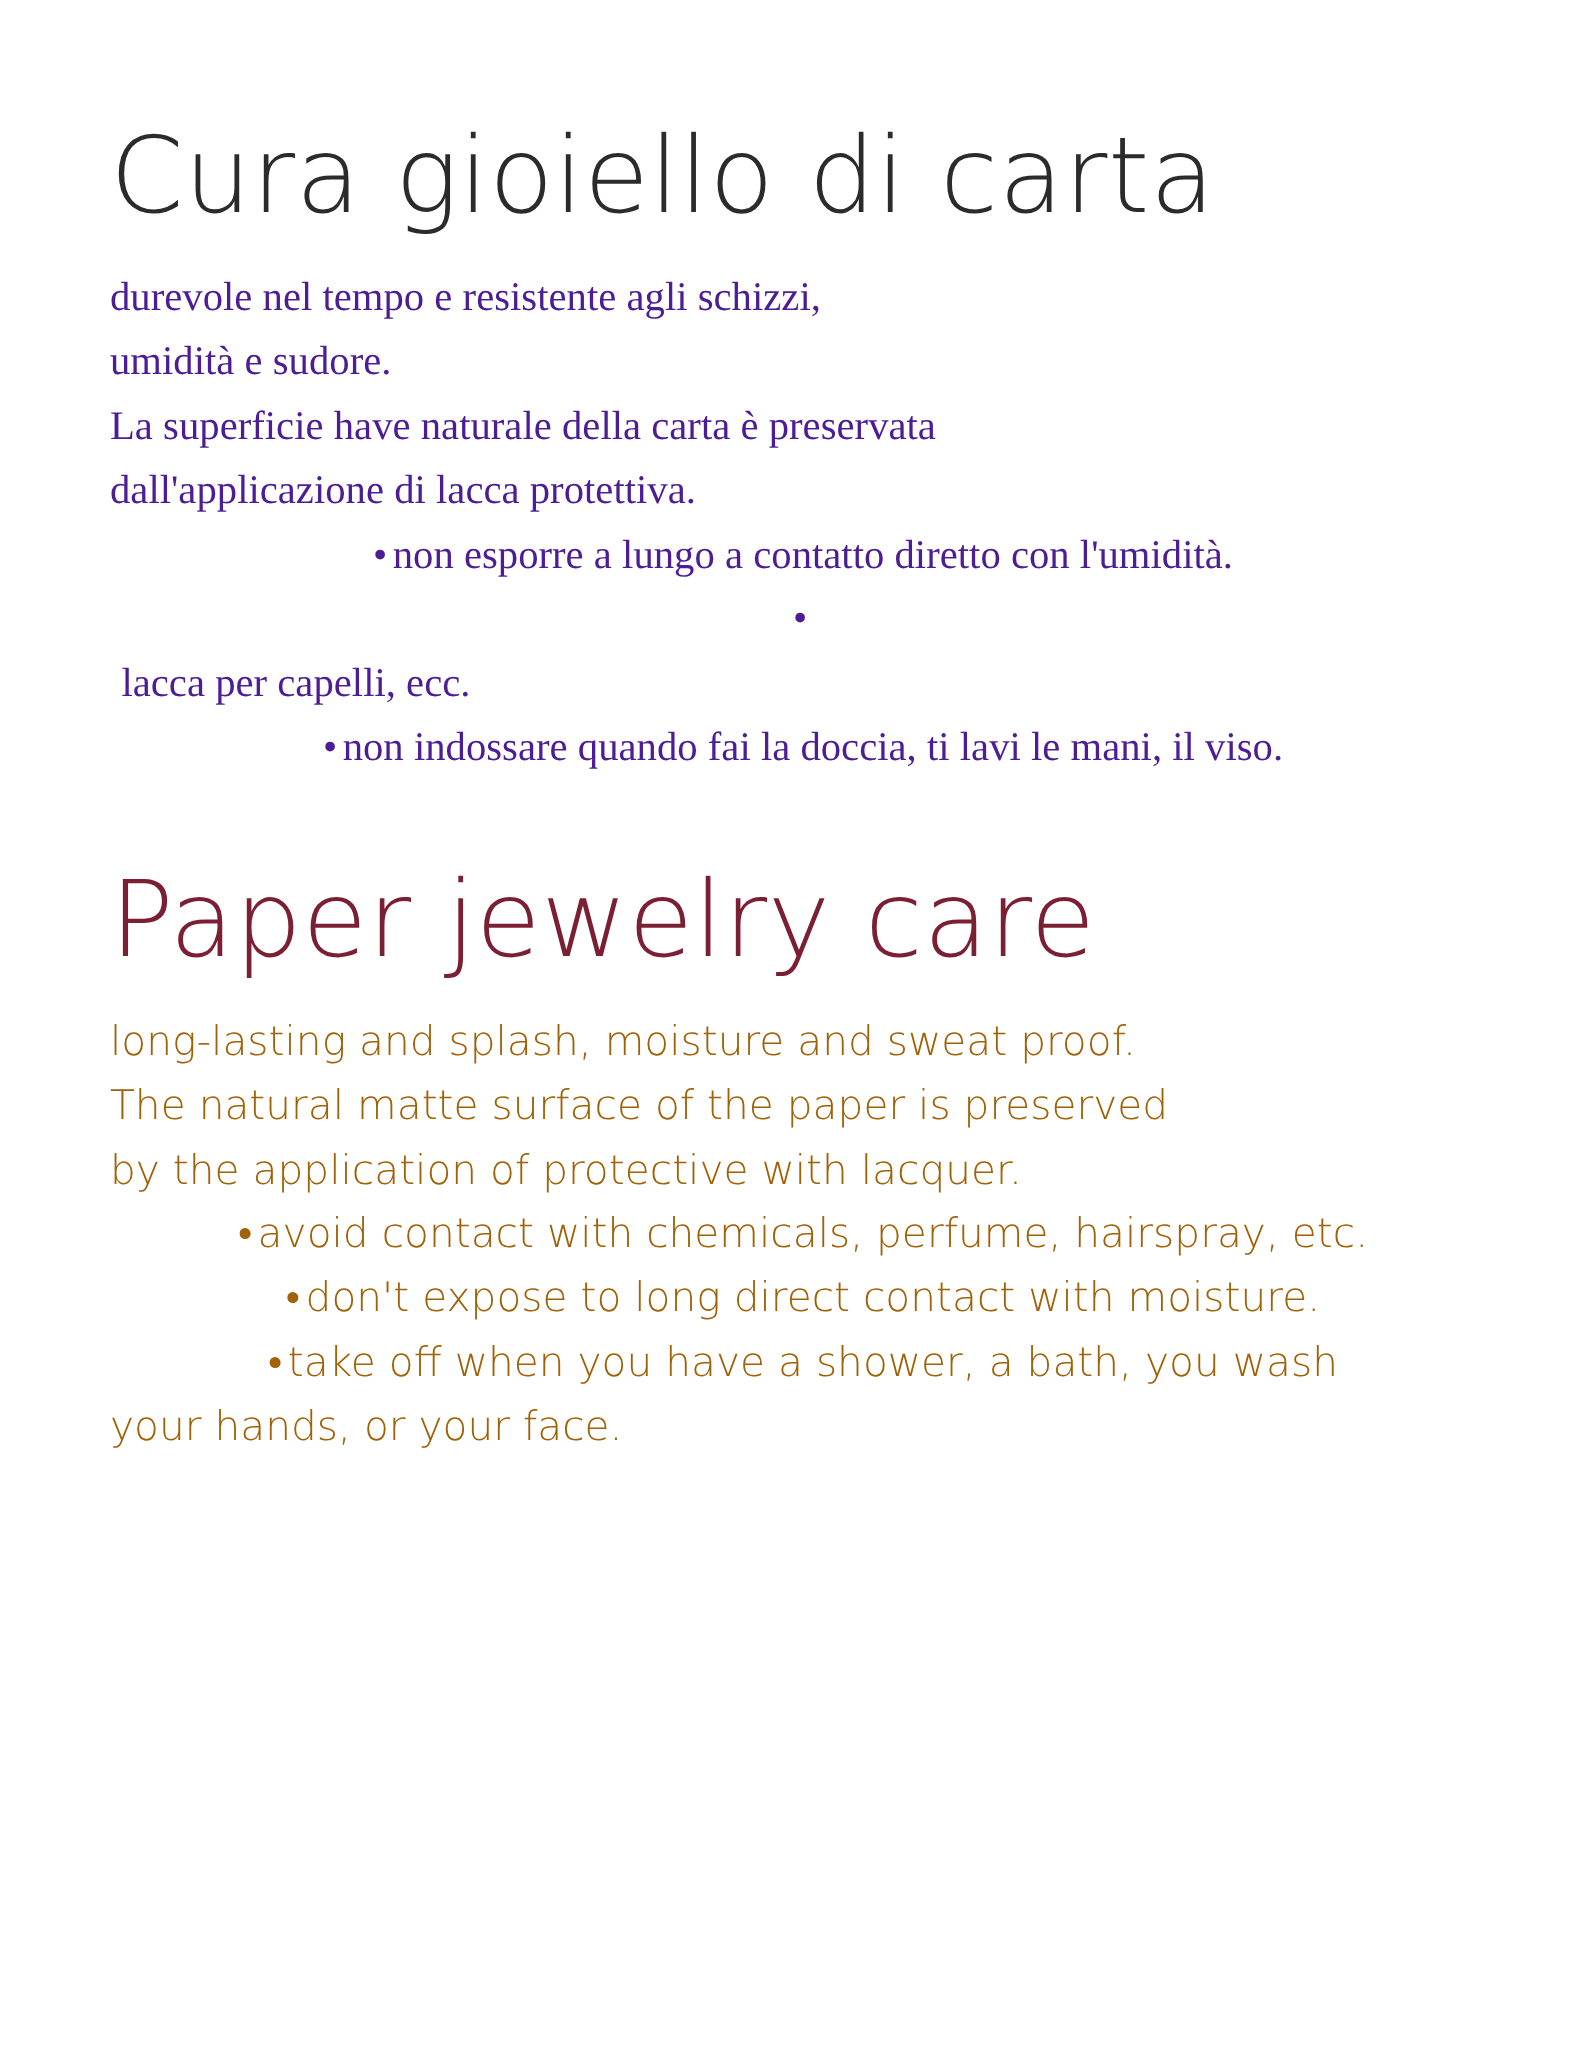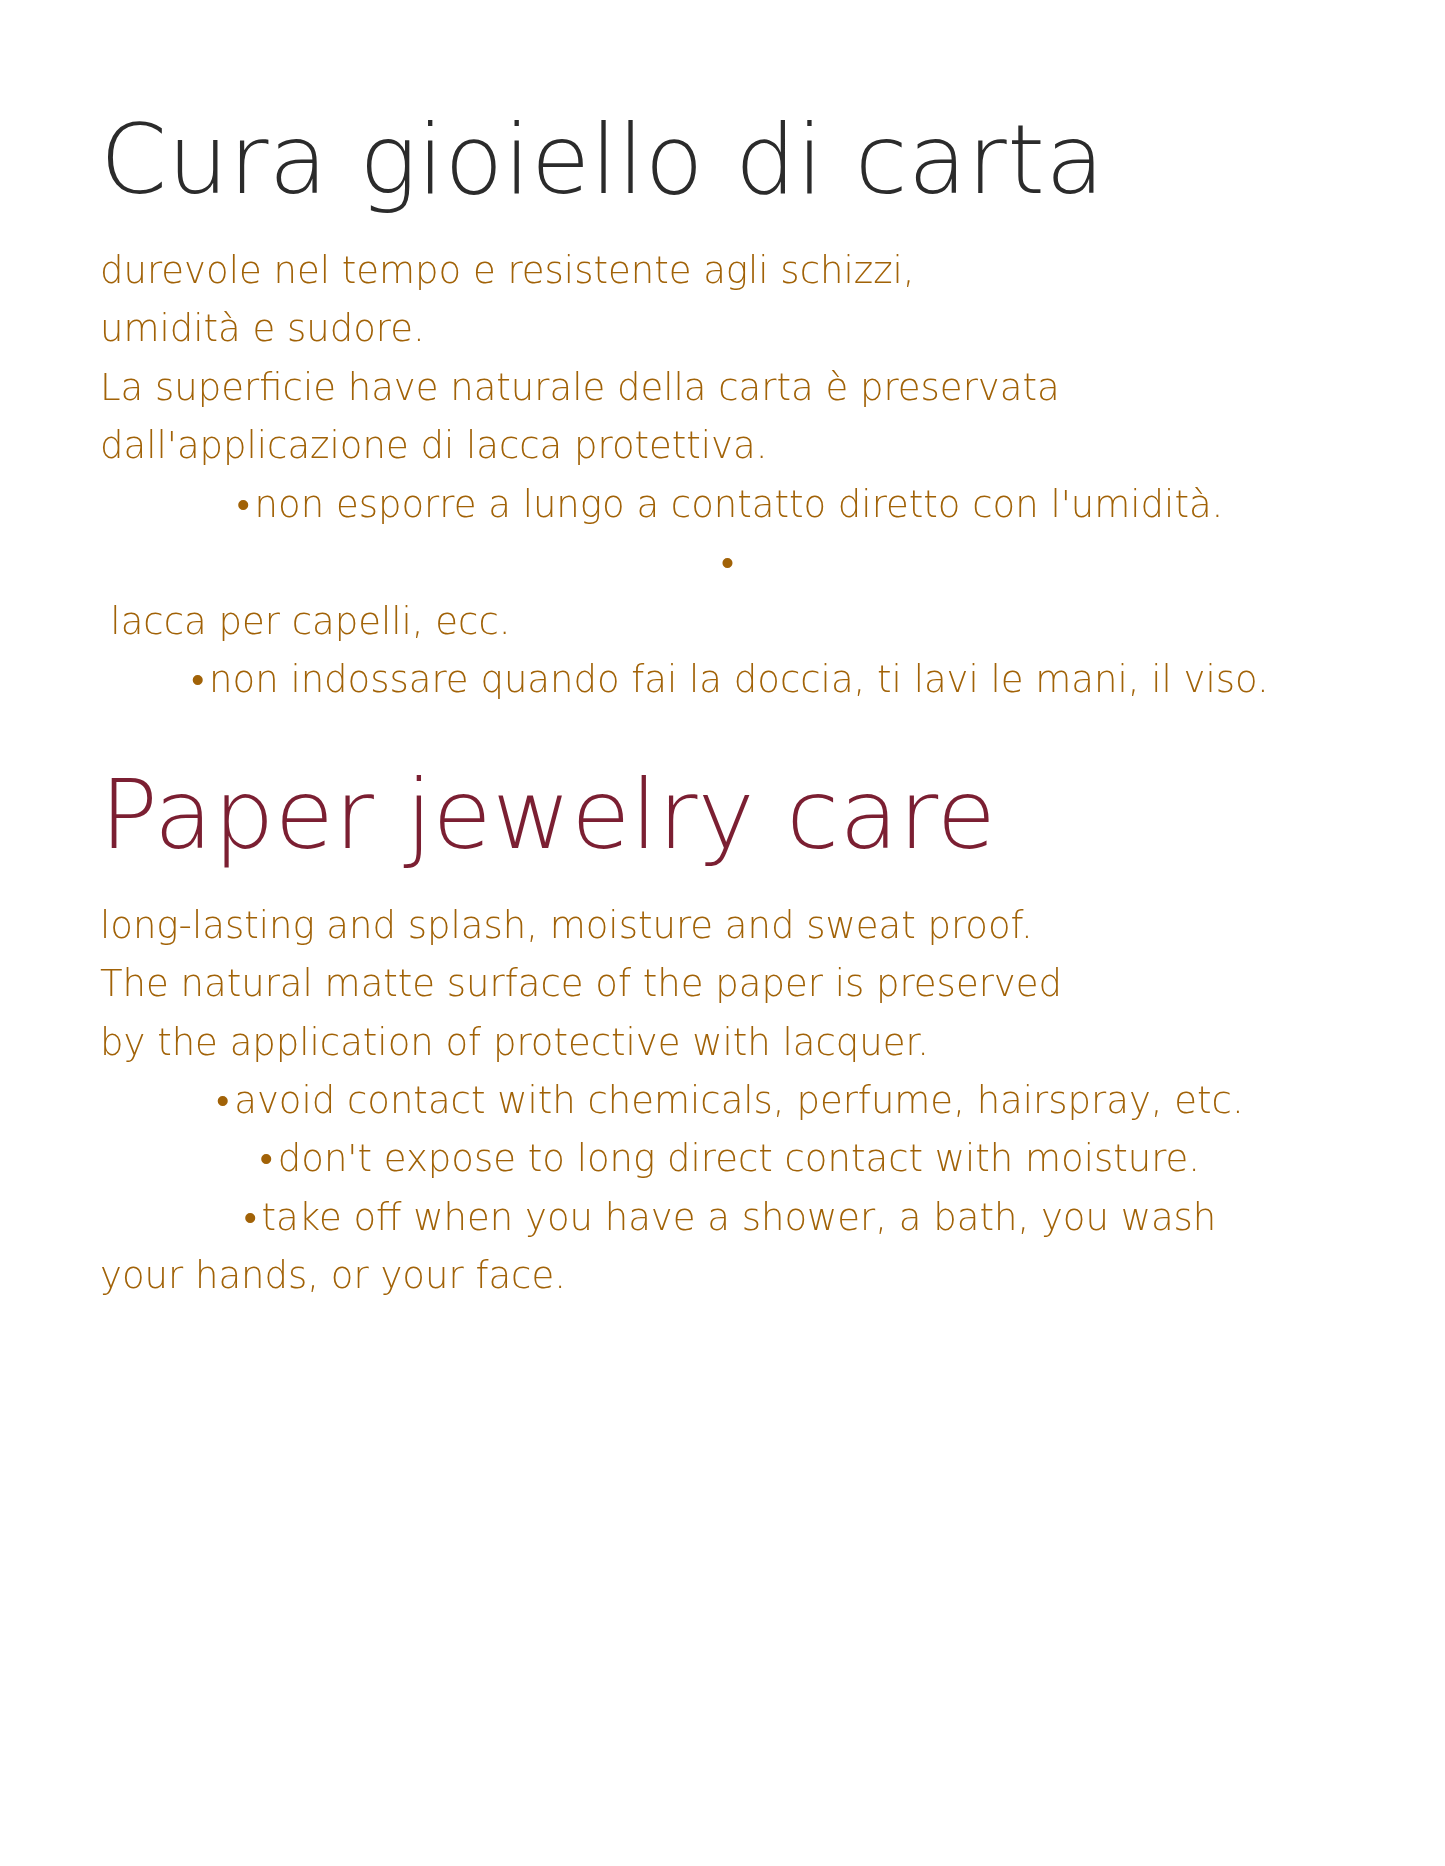--- a/index.html
+++ b/index.html
@@ -17,41 +17,41 @@
     position: relative;
     width: 1445px;
     height: 1520px;
     box-sizing: border-box;
     padding: 112px 90px 0 100px;
   }
   .section {
     margin: 0;
   }
   .section + .section {
-    margin-top: 57px;
+    margin-top: 78px;
   }
   h1.heading {
     font-family: "DejaVu Sans", sans-serif;
     font-weight: 300;
     font-size: 96px;
     line-height: 1.0;
     letter-spacing: 0.5px;
     margin: 0 0 34px 0;
     white-space: nowrap;
   }
   .section-it h1.heading { color: #2b2b2b; }
   .section-en h1.heading { color: #7b1f32; }
 
   .body-text {
     font-family: "DejaVu Sans", sans-serif;
     font-weight: 300;
     font-size: 37px;
     line-height: 1.58;
   }
-  .section-it .body-text { color: #a16207; }
+  .section-it .body-text { color: #4c1d95; font-family: Liberation Serif, serif; }
   .section-en .body-text { color: #a16207; }
 
   .para {
     margin: 0;
   }
   .line {
     display: block;
     white-space: nowrap;
   }
   .bullet-line {

